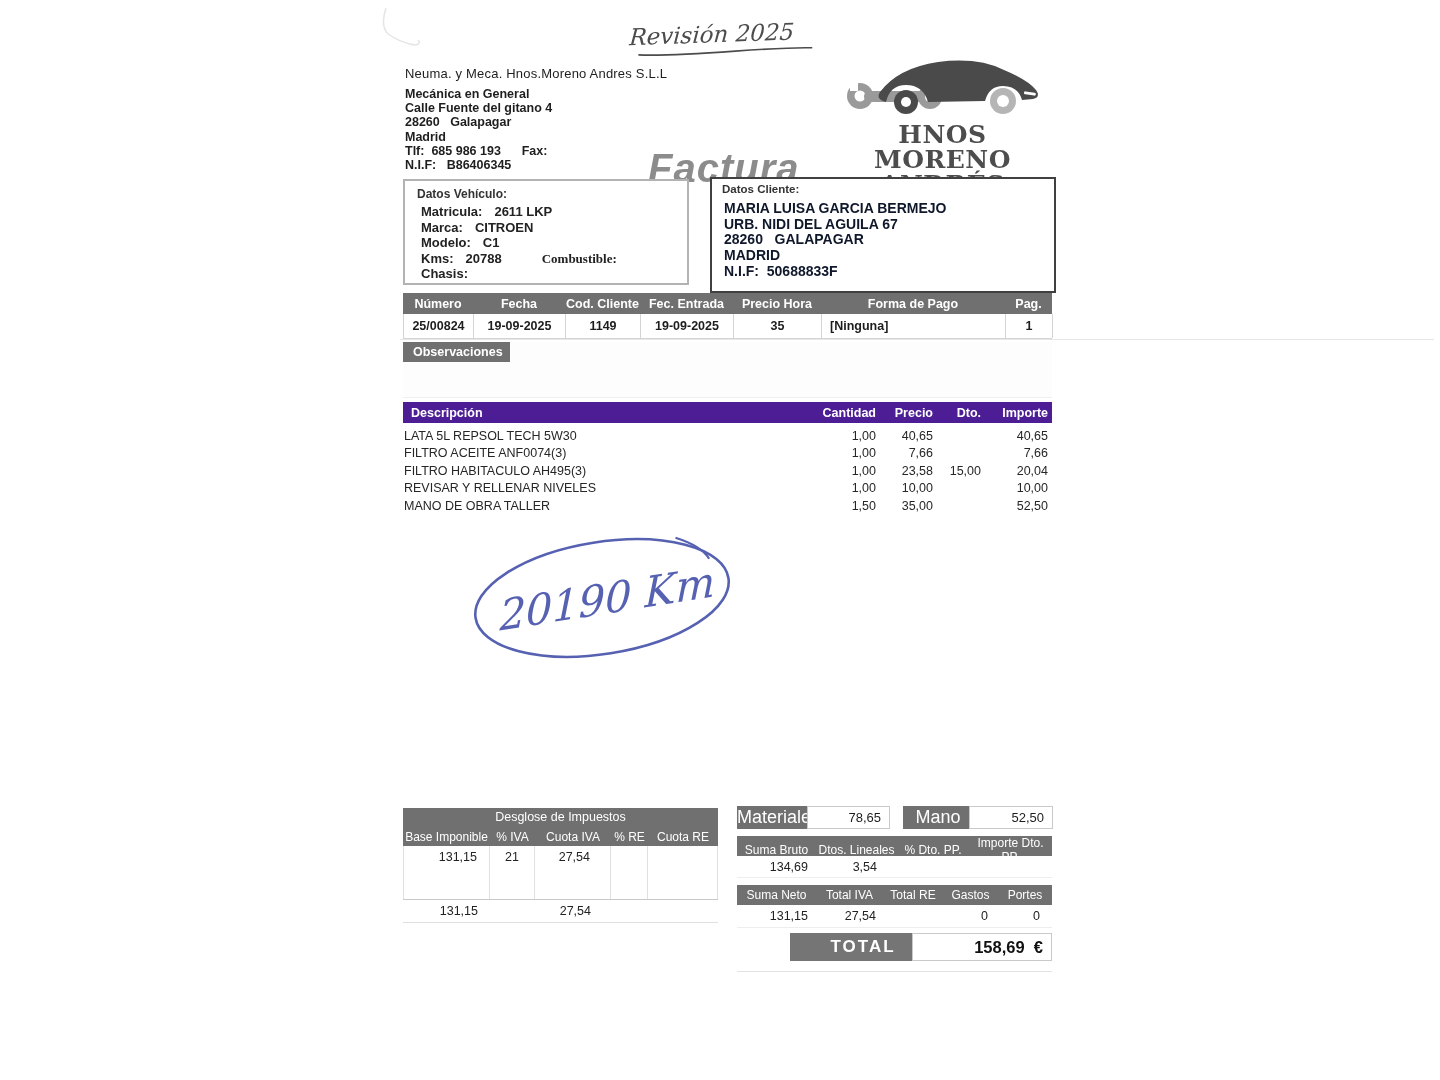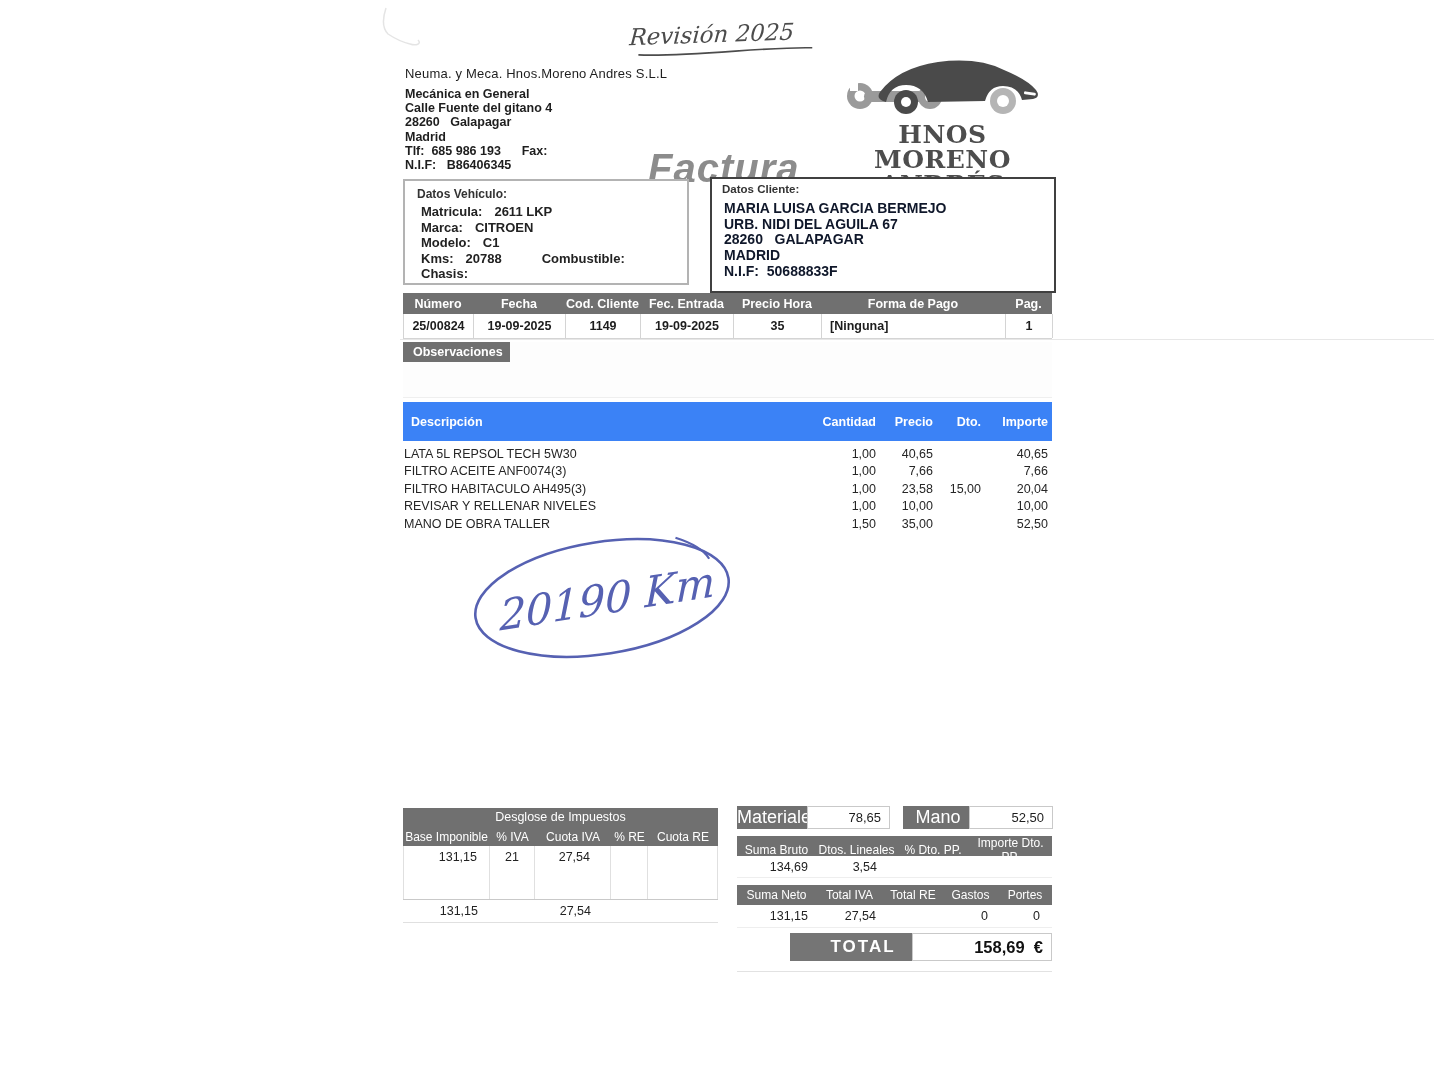--- a/index.html
+++ b/index.html
@@ -25,42 +25,42 @@
   .logo{left:830px;top:52px;width:225px;text-align:center;}
   .logo .brand1,.logo .brand2{font-family:"DejaVu Serif",serif;font-weight:bold;color:#4d4d4d;font-size:25px;line-height:25px;letter-spacing:.5px;}
 
   .doc-title{left:648px;top:146px;font-size:40px;font-weight:bold;font-style:italic;color:#8c8c8c;letter-spacing:1px;}
 
   
   .vehicle-box{left:403px;top:179px;width:282px;height:102px;border:2px solid #b3b3b3;background:#fff;}
   .vehicle-box .heading{font-size:12px;font-weight:bold;color:#333;margin:6px 0 3px 12px;}
   .veh-row{display:flex;font-size:13px;font-weight:bold;color:#222;line-height:15.6px;padding-left:16px;}
   .veh-row .val{margin-left:12px;}
-  .veh-row .val2{margin-left:40px;}
+  .veh-row .val2{margin-left:40px;font-family:Liberation Serif, serif;}
 
   
   .client-box{left:710px;top:177px;width:342px;height:112px;border:2px solid #404040;background:#fff;}
   .client-box .heading{font-size:11.5px;font-weight:bold;color:#333;margin:4px 0 6px 10px;}
   .client-box .line{font-size:14px;font-weight:bold;color:#0f172a;line-height:15.7px;padding-left:12px;}
 
   
   .meta{left:403px;top:293px;width:649px;}
   .meta-head{display:grid;grid-template-columns:70px 92px 75px 93px 88px 184px 47px;background:#707070;height:21px;align-items:center;}
   .meta-head div{color:#fff;font-size:12.5px;font-weight:bold;text-align:center;}
   .meta-vals{display:grid;grid-template-columns:70px 92px 75px 93px 88px 184px 47px;height:24px;align-items:center;border-left:1px solid #d4d4d4;border-bottom:1px solid #d4d4d4;}
   .meta-vals div{font-size:12.5px;font-weight:bold;color:#1d1d1d;text-align:center;border-right:1px solid #d4d4d4;height:24px;line-height:24px;}
   .meta-vals .left{text-align:left;padding-left:8px;}
 
   
   .obs-area{left:403px;top:342px;width:649px;height:55px;background:#fdfdfd;border-bottom:1px solid #efefef;}
   .obs-label{width:107px;height:20px;background:#707070;color:#fff;font-size:12.5px;font-weight:bold;line-height:20px;padding-left:10px;box-sizing:border-box;}
 
   
   .items{left:403px;top:402px;width:649px;}
-  .items-head{display:grid;grid-template-columns:415px 62px 57px 48px 67px;background:#3b82f6;height:39px;align-items:center;}
+  .items-head{display:grid;grid-template-columns:415px 62px 57px 48px 67px;background:#4c1d95;height:21px;align-items:center;}
   .items-head div{color:#fff;font-size:12.5px;font-weight:bold;text-align:right;padding-right:4px;}
   .items-head .desc{text-align:left;padding-left:8px;}
   .items-rows{margin-top:4px;}
   .items-row{display:grid;grid-template-columns:415px 62px 57px 48px 67px;height:17.5px;align-items:center;}
   .items-row div{font-size:12.5px;color:#262626;text-align:right;padding-right:4px;}
   .items-row .desc{text-align:left;padding-left:1px;}
 
   
   .tax{left:403px;top:808px;width:315px;}
   .tax-title{background:#707070;color:#fff;font-size:12.5px;text-align:center;height:19px;line-height:19px;}

